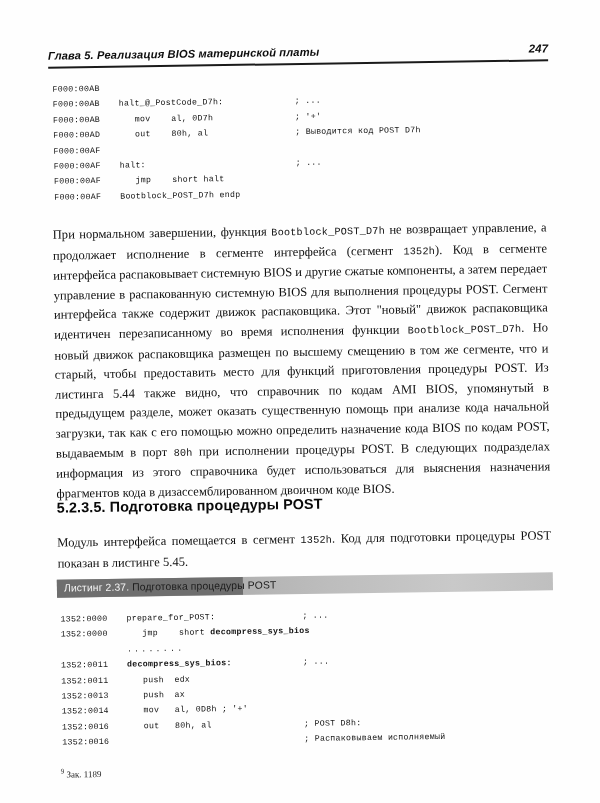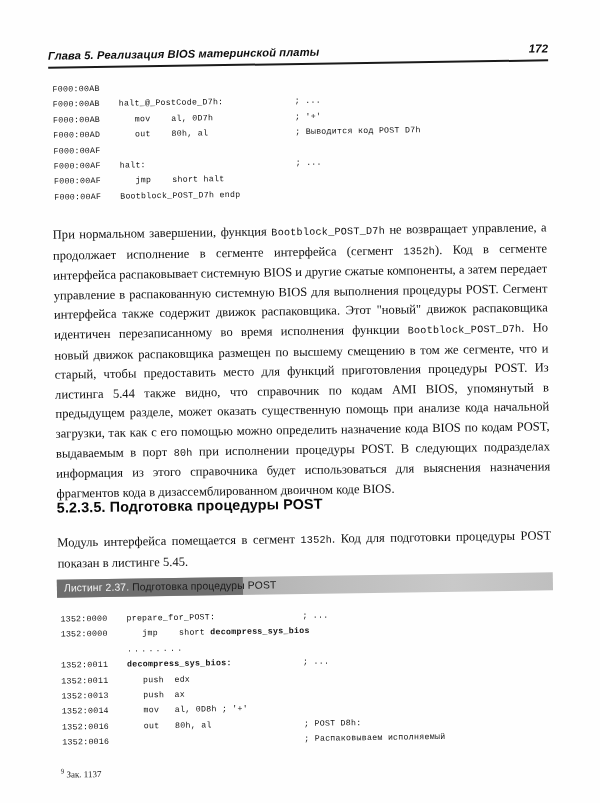--- a/index.html
+++ b/index.html
@@ -190,35 +190,35 @@
   }
 </style>
 </head>
 <body>
 
 <div class="page">
   <div class="skew">
 
     <div class="runhead">
       <div class="runhead-title">Глава 5. Реализация BIOS материнской платы</div>
-      <div class="runhead-page">172</div>
+      <div class="runhead-page">247</div>
       <div class="runhead-rule"></div>
     </div>
 
     <div class="code" id="code-top"><div class="code-row"><span class="addr">F000:00AB</span><span class="instr"></span></div><div class="code-row"><span class="addr">F000:00AB</span><span class="instr">halt_@_PostCode_D7h:</span><span class="cmt">; ...</span></div><div class="code-row"><span class="addr">F000:00AB</span><span class="instr">   mov    al, 0D7h</span><span class="cmt">; '+'</span></div><div class="code-row"><span class="addr">F000:00AD</span><span class="instr">   out    80h, al</span><span class="cmt">; Выводится код POST D7h</span></div><div class="code-row"><span class="addr">F000:00AF</span><span class="instr"></span></div><div class="code-row"><span class="addr">F000:00AF</span><span class="instr">halt:</span><span class="cmt">; ...</span></div><div class="code-row"><span class="addr">F000:00AF</span><span class="instr">   jmp    short halt</span></div><div class="code-row"><span class="addr">F000:00AF</span><span class="instr">Bootblock_POST_D7h endp</span></div></div>
 
     <div class="para" id="para-main"><span>При нормальном завершении, функция </span><span class="mono">Bootblock_POST_D7h</span><span> не возвращает управление, а продолжает исполнение в сегменте интерфейса (сегмент </span><span class="mono">1352h</span><span>). Код в сегменте интерфейса распаковывает системную BIOS и другие сжатые компоненты, а затем передает управление в распакованную системную BIOS для выполнения процедуры POST. Сегмент интерфейса также содержит движок распаковщика. Этот "новый" движок распаковщика идентичен перезаписанному во время исполнения функции </span><span class="mono">Bootblock_POST_D7h</span><span>. Но новый движок распаковщика размещен по высшему смещению в том же сегменте, что и старый, чтобы предоставить место для функций приготовления процедуры POST. Из листинга 5.44 также видно, что справочник по кодам AMI BIOS, упомянутый в предыдущем разделе, может оказать существенную помощь при анализе кода начальной загрузки, так как с его помощью можно определить назначение кода BIOS по кодам POST, выдаваемым в порт </span><span class="mono">80h</span><span> при исполнении процедуры POST. В следующих подразделах информация из этого справочника будет использоваться для выяснения назначения фрагментов кода в дизассемблированном двоичном коде BIOS.</span></div>
 
     <div class="heading">5.2.3.5. Подготовка процедуры POST</div>
 
     <div class="para" id="para-sub"><span>Модуль интерфейса помещается в сегмент </span><span class="mono">1352h</span><span>. Код для подготовки процедуры POST показан в листинге 5.45.</span></div>
 
     <div class="caption-bar">
       <div class="caption-block"></div>
       <div class="caption-text"><span>Листинг 2.37.</span><span class="dark"> Подготовка процедуры POST</span></div>
     </div>
 
     <div class="code" id="code-bottom"><div class="code-row"><span class="addr">1352:0000</span><span class="instr">prepare_for_POST:</span><span class="cmt">; ...</span></div><div class="code-row"><span class="addr">1352:0000</span><span class="instr">   jmp    short </span><span class="instr bold">decompress_sys_bios</span></div><div class="code-row"><span class="addr"></span><span class="instr dots">........</span></div><div class="code-row"><span class="addr">1352:0011</span><span class="instr"></span><span class="instr bold">decompress_sys_bios:</span><span class="cmt">; ...</span></div><div class="code-row"><span class="addr">1352:0011</span><span class="instr">   push  edx</span></div><div class="code-row"><span class="addr">1352:0013</span><span class="instr">   push  ax</span></div><div class="code-row"><span class="addr">1352:0014</span><span class="instr">   mov   al, 0D8h ; '+'</span></div><div class="code-row"><span class="addr">1352:0016</span><span class="instr">   out   80h, al</span><span class="cmt">; POST D8h:</span></div><div class="code-row"><span class="addr">1352:0016</span><span class="instr"></span><span class="cmt">; Распаковываем исполняемый</span></div></div>
 
-    <div class="footer"><span class="num">9</span> <span>Зак. 1137</span></div>
+    <div class="footer"><span class="num">9</span> <span>Зак. 1189</span></div>
 
   </div>
 </div>
 
 </body></html>

